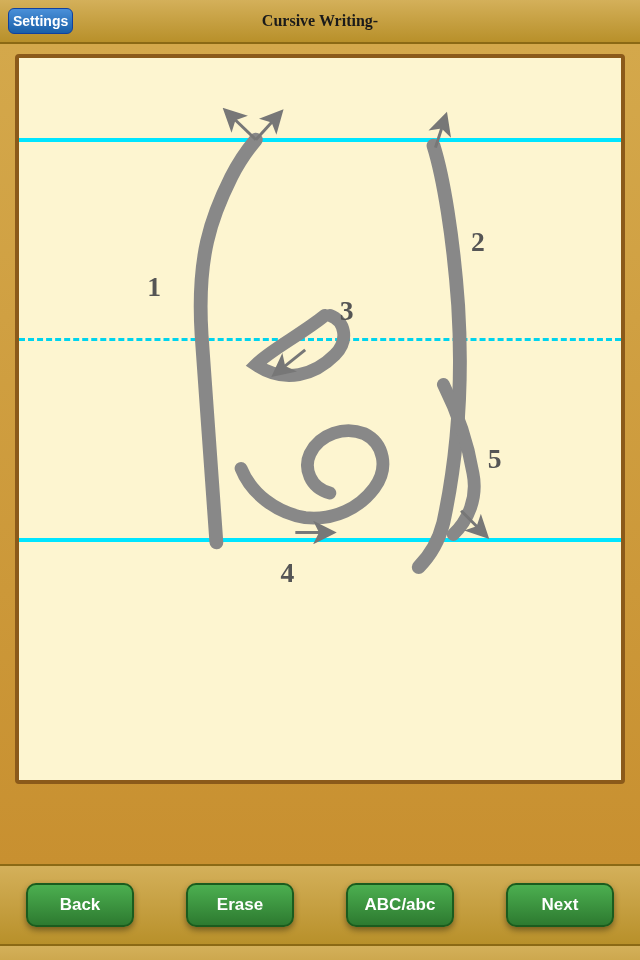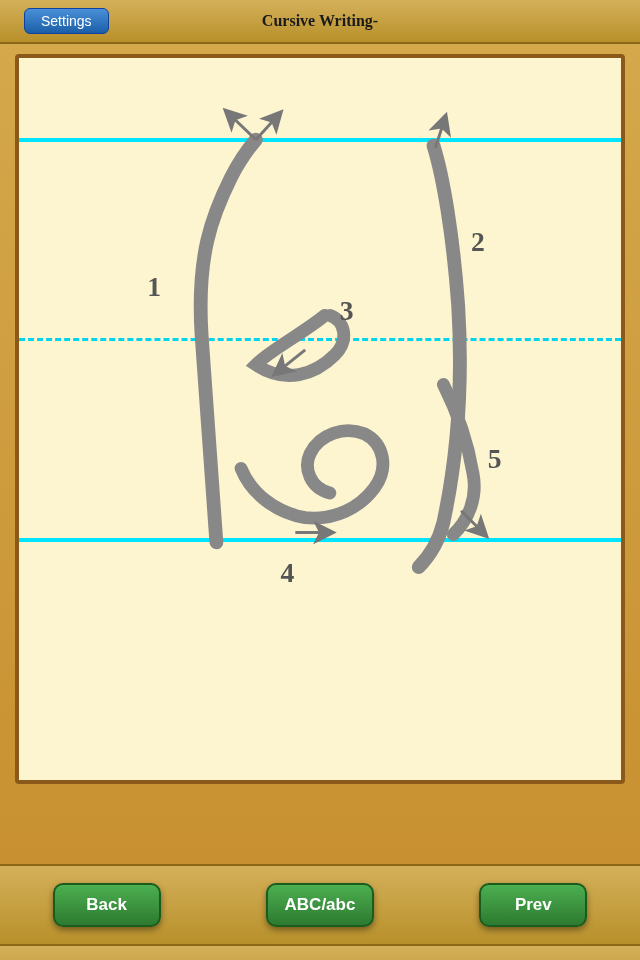--- a/index.html
+++ b/index.html
@@ -17,28 +17,28 @@
       height: 44px;
       background: linear-gradient(to bottom, #d4b05a, #b8902a);
       display: flex;
       align-items: center;
       justify-content: center;
       position: relative;
       border-bottom: 2px solid #8b6914;
     }
     #settings-btn {
       position: absolute;
-      left: 24px;
+      left: 8px;
       background: linear-gradient(to bottom, #4a90d9, #1a5fa8);
       color: white;
       border: 1px solid #1040a0;
       border-radius: 6px;
-      padding: 4px 16px;
+      padding: 4px 4px;
       font-size: 14px;
-      font-weight: normal;
+      font-weight: bold;
       cursor: pointer;
     }
     #top-title {
       font-size: 16px;
       font-weight: bold;
       color: #1a1a1a;
       font-family: 'Georgia', serif;
     }
 
     
@@ -203,19 +203,20 @@
       <line x1="448" y1="458" x2="468" y2="478" stroke="#777" stroke-width="3" marker-end="url(#arrow)"></line>
 
       <text x="475" y="415" class="stroke-num">5</text>
 
     </svg>
   </div>
 </div>
 
 <div id="bottom-bar">
   <button class="nav-btn">Back</button>
+  <button class="nav-btn">Erase</button>
   <button class="nav-btn">ABC/abc</button>
-  <button class="nav-btn">Prev</button>
+  <button class="nav-btn">Next</button>
 </div>
 
 <div id="bottom-title-bar">
   
 </div>
 
 </body></html>

